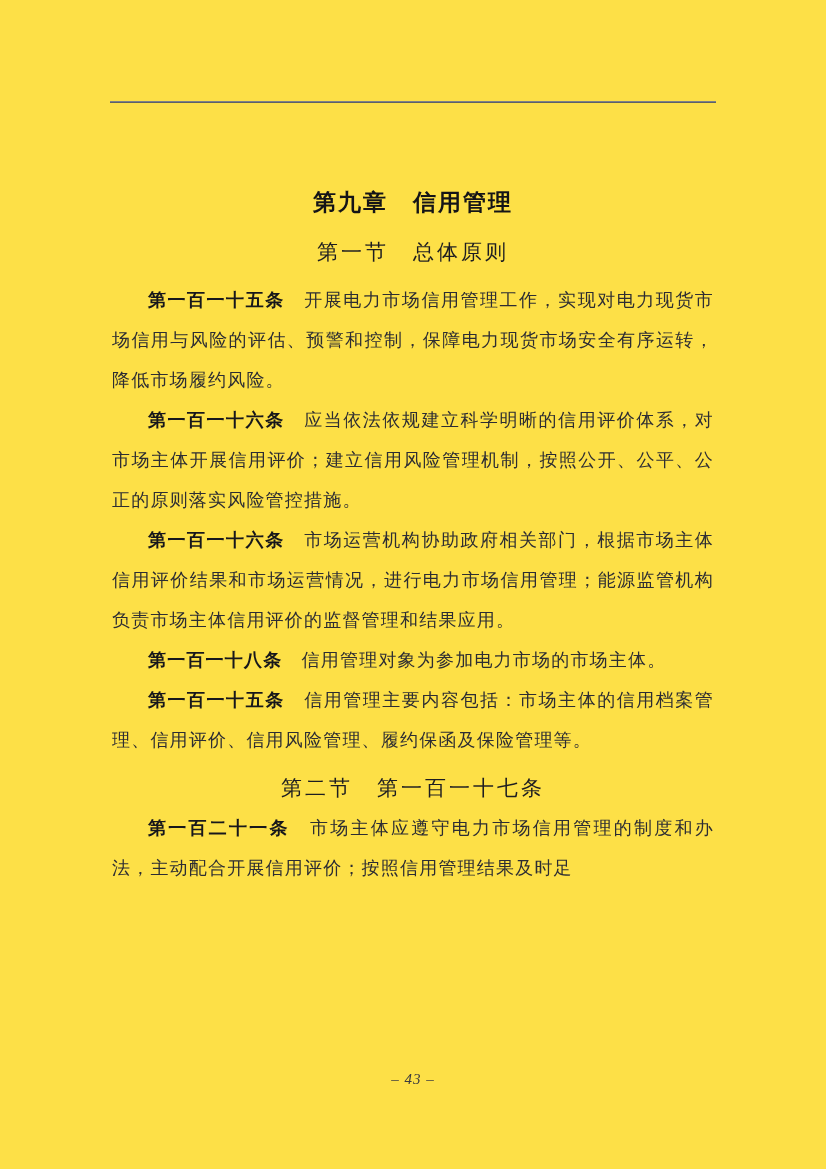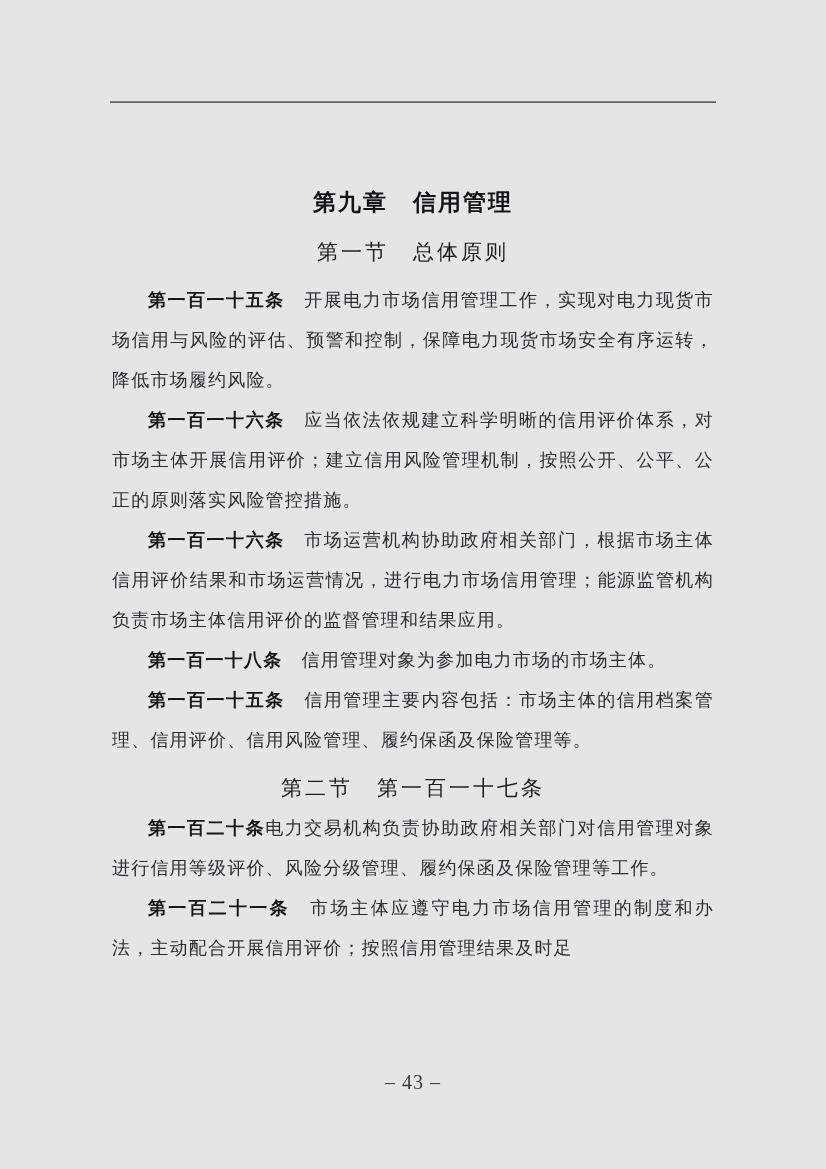--- a/index.html
+++ b/index.html
@@ -7,21 +7,21 @@
   body {
     width: 826px;
     height: 1169px;
     position: relative;
     overflow: hidden;
     font-family: "Liberation Serif", serif;
   }
   .page {
     position: absolute;
     inset: 0;
-    background: #e5e5e5;
+    background: #fde047;
   }
   .header-rule {
     position: absolute;
     left: 110px;
     top: 101px;
     width: 606px;
     height: 2px;
     background: linear-gradient(#8d9197, #4e5156);
   }
   .content {
@@ -62,23 +62,24 @@
   .article .num {
     font-weight: 700;
     color: #17171b;
   }
   .page-footer {
     position: absolute;
     left: 0;
     right: 0;
     top: 1071px;
     text-align: center;
-    font-size: 20px;
+    font-size: 15px;
     letter-spacing: 1px;
     color: #3b3b40;
+    font-style: italic;
   }
 </style>
 </head>
 <body>
 
 <div class="page">
 
   <div class="header-rule"></div>
 
   <div class="content">
@@ -92,21 +93,20 @@
     <p class="article"><span class="num">第一百一十六条</span><span>　</span><span>应当依法依规建立科学明晰的信用评价体系，对市场主体开展信用评价；建立信用风险管理机制，按照公开、公平、公正的原则落实风险管控措施。</span></p>
 
     <p class="article"><span class="num">第一百一十六条</span><span>　</span><span>市场运营机构协助政府相关部门，根据市场主体信用评价结果和市场运营情况，进行电力市场信用管理；能源监管机构负责市场主体信用评价的监督管理和结果应用。</span></p>
 
     <p class="article"><span class="num">第一百一十八条</span><span>　</span><span>信用管理对象为参加电力市场的市场主体。</span></p>
 
     <p class="article"><span class="num">第一百一十五条</span><span>　</span><span>信用管理主要内容包括：市场主体的信用档案管理、信用评价、信用风险管理、履约保函及保险管理等。</span></p>
 
     <div class="section-title second">第二节　第一百一十七条</div>
 
-    <p class="article"><span class="num">第一百二十条</span><span></span><span>电力交易机构负责协助政府相关部门对信用管理对象进行信用等级评价、风险分级管理、履约保函及保险管理等工作。</span></p>
 
     <p class="article"><span class="num">第一百二十一条</span><span>　</span><span>市场主体应遵守电力市场信用管理的制度和办法，主动配合开展信用评价；按照信用管理结果及时足</span></p>
 
   </div>
 
   <div class="page-footer">– 43 –</div>
 
 </div>
 
 </body></html>

